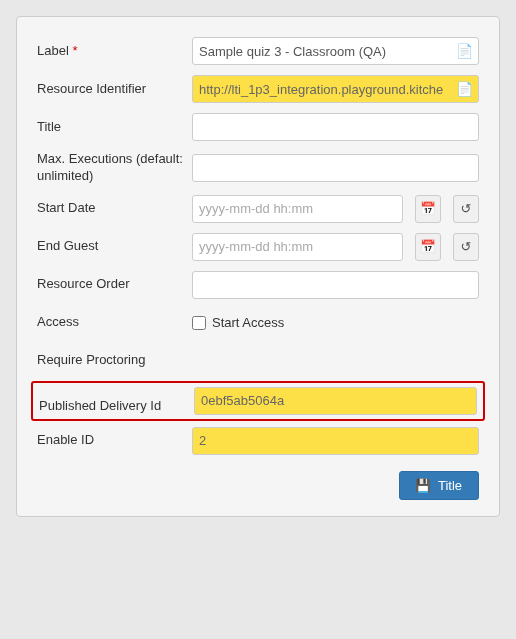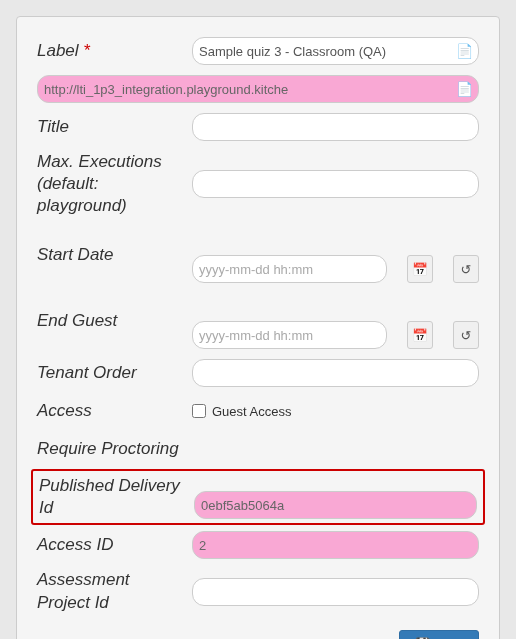--- a/index.html
+++ b/index.html
@@ -33,48 +33,47 @@
       border-radius: 3px;
       padding: 4px 6px;
       margin-left: -6px;
       margin-right: -6px;
       align-items: flex-end;
     }
     .form-label {
       width: 155px;
       min-width: 155px;
       color: #333;
-      font-size: 17px;
+      font-size: 13px;
       line-height: 1.3;
       padding-right: 8px;
-      font-style: italic;
     }
     .form-label .required {
       color: #cc0000;
     }
     .form-control-wrap {
       flex: 1;
       display: flex;
       align-items: center;
     }
     .form-input {
       width: 100%;
       height: 28px;
       border: 1px solid #ccc;
-      border-radius: 12px;
+      border-radius: 3px;
       padding: 12px 6px;
       font-size: 13px;
       background: #fff;
       color: #555;
     }
     .form-input::placeholder {
       color: #aaa;
     }
     .form-input.readonly {
-      background: #f9a8d4;
+      background: #fde047;
       color: #666;
     }
     .input-with-icon {
       position: relative;
       display: flex;
       align-items: center;
       width: 100%;
     }
     .input-with-icon .form-input {
       padding-right: 28px;
@@ -87,22 +86,21 @@
       display: flex;
       align-items: center;
       justify-content: center;
       color: #666;
       font-size: 14px;
       cursor: pointer;
     }
     .date-controls {
       display: flex;
       width: 100%;
-      gap: 20px;
-      margin-top: 28px;
+      gap: 12px;
     }
     .date-controls .form-input {
       flex: 1;
     }
     .icon-btn {
       width: 26px;
       height: 28px;
       border: 1px solid #ccc;
       border-radius: 3px;
       background: #f0f0f0;
@@ -160,37 +158,38 @@
     </div>
     <div class="form-control-wrap">
       <div class="input-with-icon">
         <input class="form-input" type="text" value="Sample quiz 3 - Classroom (QA)" style="">
         <span class="input-icon">📄</span>
       </div>
     </div>
   </div>
 
   <div class="form-row">
+    <div class="form-label">Resource Identifier</div>
     <div class="form-control-wrap">
       <div class="input-with-icon">
         <input class="form-input readonly" type="text" readonly="" value="http://lti_1p3_integration.playground.kitche" style="">
         <span class="input-icon">📄</span>
       </div>
     </div>
   </div>
 
   <div class="form-row">
     <div class="form-label">Title</div>
     <div class="form-control-wrap">
       <input class="form-input" type="text" style="">
     </div>
   </div>
 
   <div class="form-row">
-    <div class="form-label">Max. Executions (default: playground)</div>
+    <div class="form-label">Max. Executions (default: unlimited)</div>
     <div class="form-control-wrap">
       <input class="form-input" type="text" style="">
     </div>
   </div>
 
   <div class="form-row">
     <div class="form-label">Start Date</div>
     <div class="form-control-wrap">
       <div class="date-controls">
         <input class="form-input" type="text" placeholder="yyyy-mm-dd hh:mm" style="">
@@ -205,61 +204,55 @@
     <div class="form-control-wrap">
       <div class="date-controls">
         <input class="form-input" type="text" placeholder="yyyy-mm-dd hh:mm" style="">
         <button class="icon-btn">📅</button>
         <button class="icon-btn">↺</button>
       </div>
     </div>
   </div>
 
   <div class="form-row">
-    <div class="form-label">Tenant Order</div>
+    <div class="form-label">Resource Order</div>
     <div class="form-control-wrap">
       <input class="form-input" type="text" style="">
     </div>
   </div>
 
   <div class="form-row">
     <div class="form-label">Access</div>
     <div class="form-control-wrap">
       <div class="checkbox-wrap">
         <input type="checkbox" style="">
-        <span class="checkbox-label">Guest Access</span>
+        <span class="checkbox-label">Start Access</span>
       </div>
     </div>
   </div>
 
   <div class="form-row">
     <div class="form-label">Require Proctoring</div>
   </div>
 
 
   <div class="form-row highlight">
     <div class="form-label">Published Delivery Id</div>
     <div class="form-control-wrap">
       <input class="form-input readonly" type="text" readonly="" value="0ebf5ab5064a" style="">
     </div>
   </div>
 
   <div class="form-row">
-    <div class="form-label">Access ID</div>
+    <div class="form-label">Enable ID</div>
     <div class="form-control-wrap">
       <input class="form-input readonly" type="text" readonly="" value="2" style="">
     </div>
   </div>
 
-  <div class="form-row">
-    <div class="form-label">Assessment Project Id</div>
-    <div class="form-control-wrap">
-      <input class="form-input" type="text" style="">
-    </div>
-  </div>
 
   <div class="footer">
     <button class="save-btn">
       <span class="save-icon">💾</span>
       <span>Title</span>
     </button>
   </div>
 
 </div>
 

